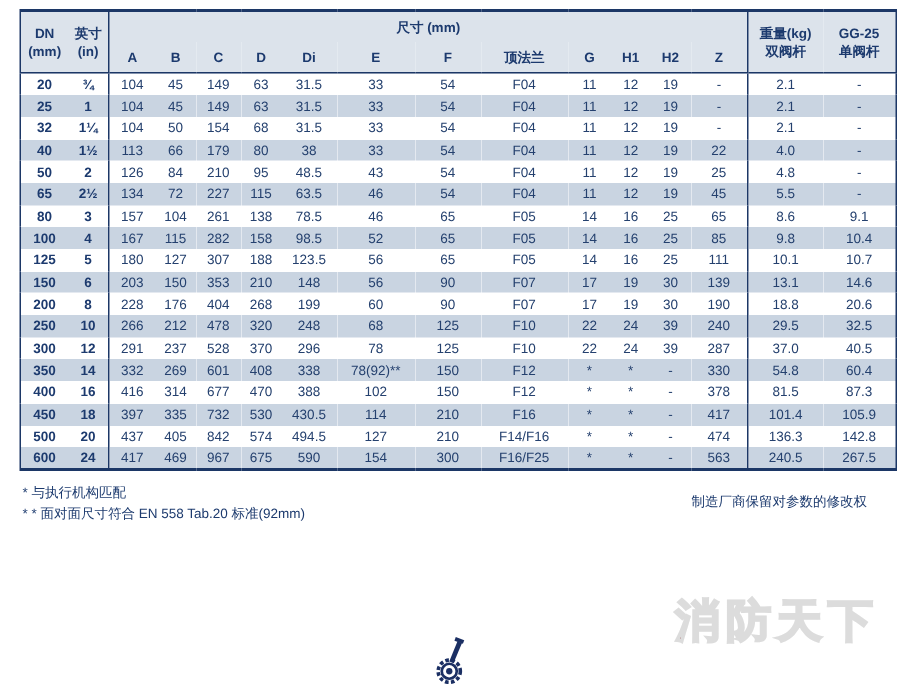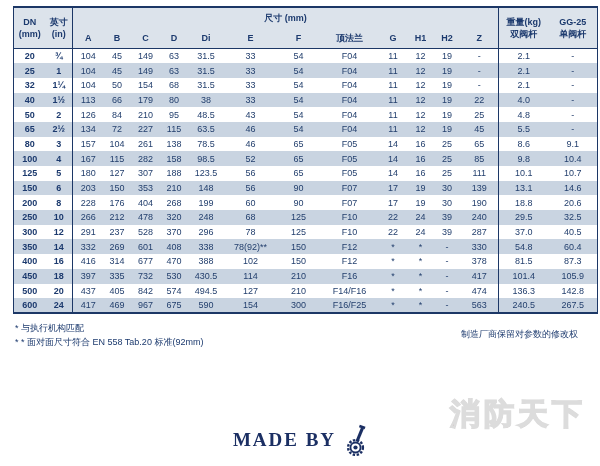--- a/index.html
+++ b/index.html
@@ -446,21 +446,20 @@
 
 <div class="notes">
   <div>* 与执行机构匹配</div>
   <div>* * 面对面尺寸符合 EN 558 Tab.20 标准(92mm)</div>
 </div>
 <div class="note-right">制造厂商保留对参数的修改权</div>
 
 <div class="watermark">消防天下</div>
 
 <div class="brand">
-  <span class="txt">MADE BY</span>
   <span>
     <svg width="22" height="32" viewBox="0 0 22 32">
       <g fill="#1b2f63" stroke="none">
         <path d="M10.5 17 L16 3.5 L19 4.6 L13.4 18 Z"></path>
         <rect x="14.2" y="1.6" width="6" height="2.6" transform="rotate(20 17 3)"></rect>
       </g>
       <circle cx="10.5" cy="23.5" r="7.4" fill="none" stroke="#1b2f63" stroke-width="2.4" stroke-dasharray="2.4 1.6"></circle>
       <circle cx="10.5" cy="23.5" r="5" fill="none" stroke="#1b2f63" stroke-width="1.8"></circle>
       <circle cx="10.5" cy="23.5" r="2.1" fill="#1b2f63"></circle>
     </svg>

